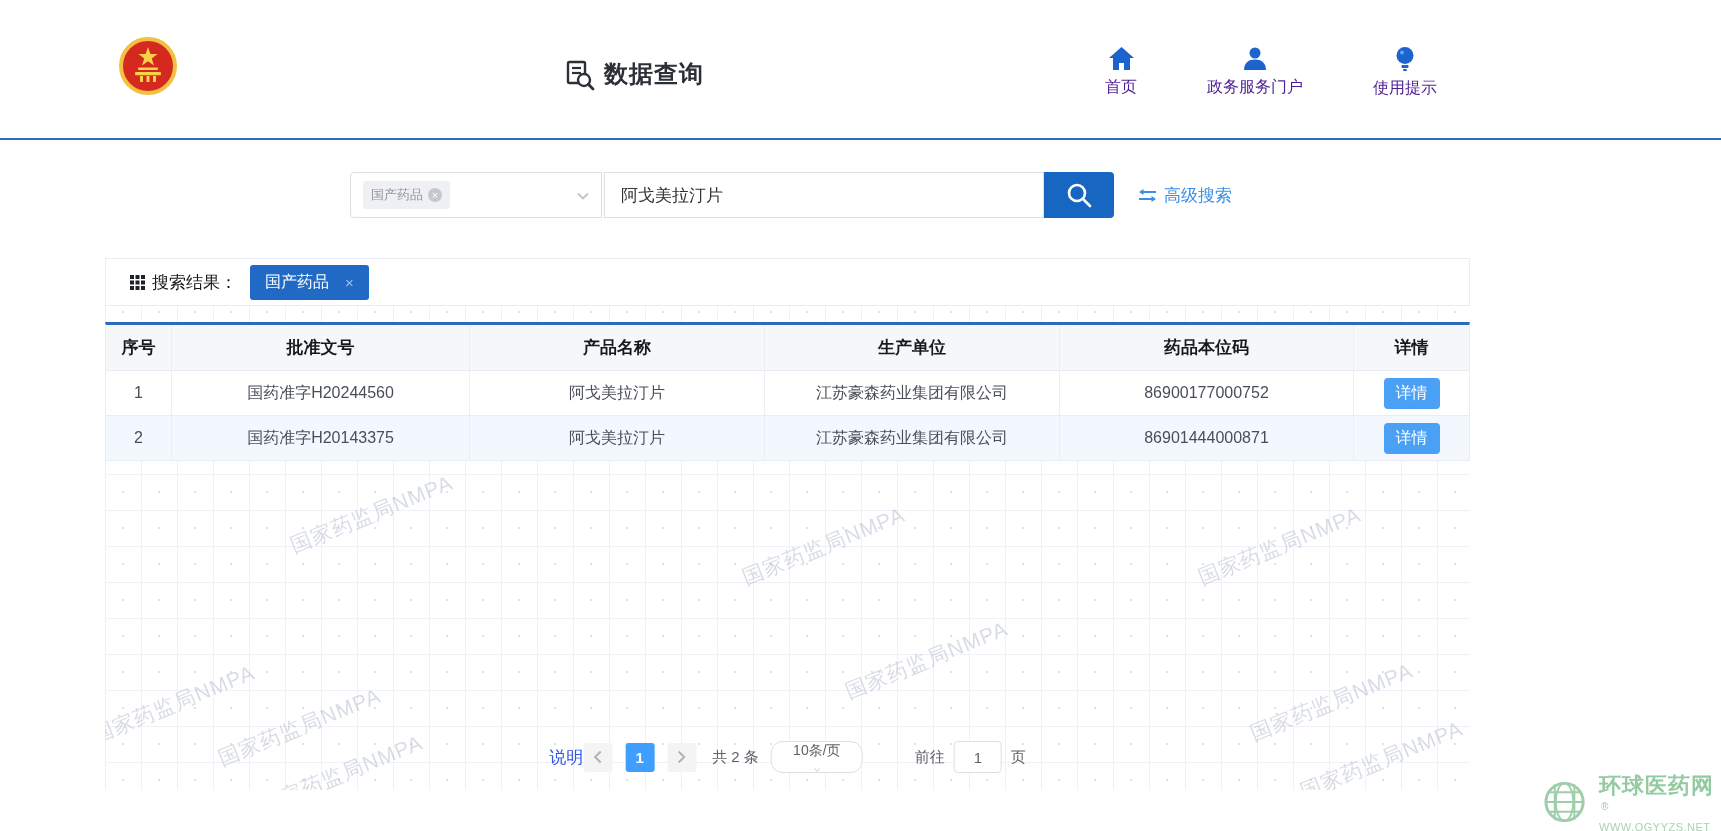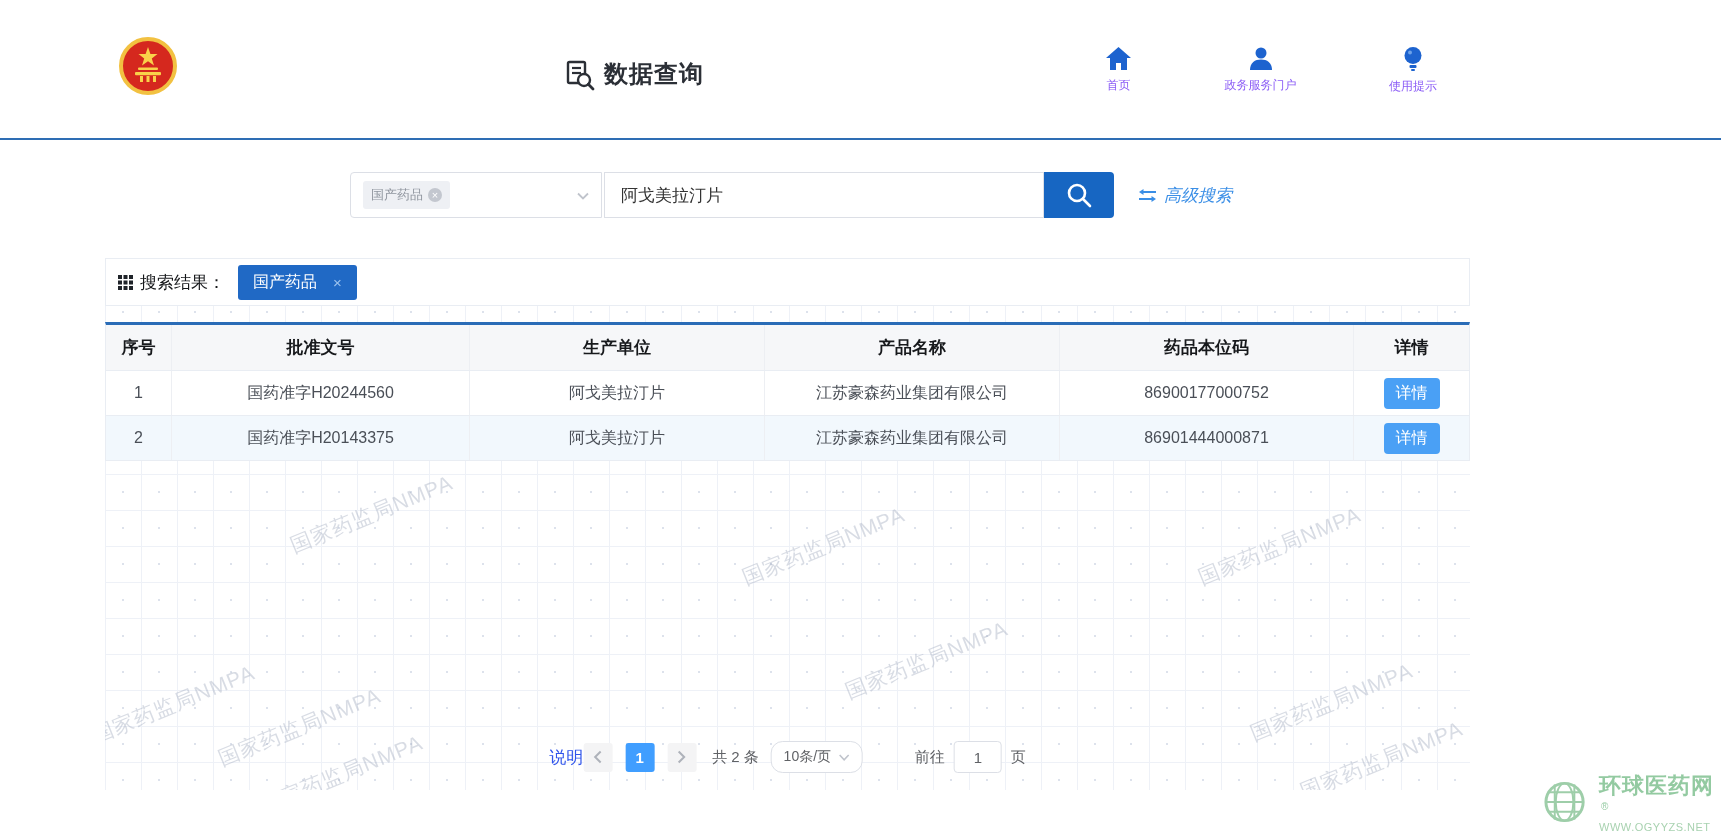--- a/index.html
+++ b/index.html
@@ -11,49 +11,49 @@
   .site-header { position:absolute; left:0; top:0; width:1721px; height:140px;
     background:#fff; border-bottom:2px solid #2e6db4; }
   .brand { position:absolute; left:118px; top:36px; display:flex; align-items:center; }
   .brand-text { margin-left:14px; }
   .brand-title { font-size:31px; font-weight:bold; color:#2a5fae; letter-spacing:2px; }
   .brand-sub { font-size:14.5px; color:#2a62b8; margin-top:4px; }
   .query-title { position:absolute; left:562px; top:58px; display:flex; gap:8px; }
   .query-title span { font-size:24px; font-weight:600; color:#2b2f36; letter-spacing:1px; }
   .top-nav { position:absolute; left:1105px; top:46px; width:332px; display:flex; justify-content:space-between; }
   .nav-item { display:flex; flex-direction:column; align-items:center; gap:6px; cursor:pointer; }
-  .nav-item .lbl { font-size:12px; color:#8b5cf6; }
+  .nav-item .lbl { font-size:16px; color:#4c1d95; }
 
   
   .search-bar { position:absolute; left:350px; top:172px; display:flex; align-items:stretch; height:46px; }
   .cat-select { width:252px; border:1px solid #dcdfe6; border-radius:4px 0 0 4px; background:#fff;
     display:flex; align-items:center; padding:0 12px; position:relative; cursor:pointer; }
   .cat-tag { background:#eef0f4; border-radius:3px; padding:5px 8px; font-size:13px; color:#8f959e;
     display:flex; align-items:center; gap:5px; }
   .cat-tag .tag-x { width:14px; height:14px; border-radius:50%; background:#c3c7cf; color:#fff;
     font-size:11px; line-height:14px; text-align:center; cursor:pointer; }
   .cat-chevron { position:absolute; right:12px; top:19px; }
   .search-input { width:440px; height:46px; border:1px solid #dcdfe6; border-left:1px solid #dcdfe6;
     margin-left:2px; padding:0 16px; font-size:17px; color:#333; outline:none;
     font-family:"Liberation Sans","DejaVu Sans",sans-serif; }
   .search-btn { width:70px; height:46px; background:#1766c2; border:none; border-radius:0 4px 4px 0;
     cursor:pointer; display:flex; align-items:center; justify-content:center; }
   .adv-link { display:flex; align-items:center; gap:7px; margin-left:24px; align-self:center;
-    color:#3a8ee6; font-size:17px; text-decoration:none; cursor:pointer;font-style:italic; }
+    color:#3a8ee6; font-size:17px; text-decoration:none; cursor:pointer; }
 
   
   .results { position:absolute; left:105px; top:258px; width:1365px; height:532px; overflow:hidden;
     background-color:#fff;
     background-image:
       radial-gradient(circle, #dde2ec 1.4px, transparent 1.5px),
       linear-gradient(#eef1f7 1px, transparent 1px),
       linear-gradient(90deg, #eef1f7 1px, transparent 1px);
     background-size:36px 36px, 36px 36px, 36px 36px; }
   .tagbar { height:48px; background:#fff; border:1px solid #e9edf3; display:flex; align-items:center;
-    padding:0 12px; position:relative; z-index:3; }
+    padding:0 24px; position:relative; z-index:3; }
   .tagbar-label { font-size:17px; color:#15171a; margin-left:7px; }
   .filter-tag { margin-left:13px; background:#2069c5; color:#fff; font-size:16px; border-radius:3px;
     padding:7px 15px; display:flex; align-items:center; gap:16px; cursor:pointer; }
   .filter-tag .x { color:#9cc3ef; font-size:15px; cursor:pointer; }
 
   .tbl { margin-top:16px; width:1365px; border-top:3px solid #2a6cb7;
     border-left:1px solid #e9edf3; border-right:1px solid #e9edf3; position:relative; z-index:3; }
   .tbl-row { display:grid; grid-template-columns:66px 298px 295px 295px 294px 115px;
     border-bottom:1px solid #e9edf3; }
   .tbl-cell { display:flex; align-items:center; justify-content:center; font-size:16px; color:#4a4f57; }
@@ -71,21 +71,21 @@
   
   .pager { position:absolute; left:50%; bottom:17px; transform:translateX(-50%);
     display:flex; align-items:center; z-index:4; }
   .note-link { color:#2f54eb; font-size:17px; text-decoration:none; cursor:pointer; }
   .pg-btn { width:29px; height:29px; background:#f4f4f5; border:none; border-radius:3px; cursor:pointer;
     display:flex; align-items:center; justify-content:center; }
   .pg-num { width:29px; height:29px; background:#409eff; border:none; border-radius:3px; color:#fff;
     font-size:15px; font-weight:bold; cursor:pointer; margin:0 13px; }
   .pg-total { font-size:15px; color:#606266; margin-left:16px; }
   .size-select { margin-left:12px; width:92px; height:32px; border:1px solid #dcdfe6; border-radius:12px;
-    background:#fff; display:flex; align-items:center; justify-content:center; gap:8px; cursor:pointer; }
+    background:#fff; display:flex; align-items:center; justify-content:center; gap:8px; cursor:pointer;flex-direction:column; }
   .size-select span { font-size:14px; color:#606266; }
   .goto-label { font-size:15px; color:#606266; margin-left:52px; }
   .goto-label.pg { margin-left:9px; }
   .goto-input { width:48px; height:32px; border:1px solid #dcdfe6; border-radius:4px; margin-left:9px;
     text-align:center; font-size:15px; color:#606266; outline:none;
     font-family:"Liberation Sans","DejaVu Sans",sans-serif; }
 
   
   .site-logo { position:absolute; left:1542px; top:771px; display:flex; align-items:center; gap:12px;
     opacity:0.8; }
@@ -193,22 +193,22 @@
     <span class="filter-tag">
       <span>国产药品</span>
       <span class="x">×</span>
     </span>
   </div>
 
   <div class="tbl">
     <div class="tbl-row tbl-head">
       <div class="tbl-cell">序号</div>
       <div class="tbl-cell">批准文号</div>
+      <div class="tbl-cell">产品名称</div>
       <div class="tbl-cell">生产单位</div>
-      <div class="tbl-cell">产品名称</div>
       <div class="tbl-cell">药品本位码</div>
       <div class="tbl-cell">详情</div>
     </div>
 
     <div class="tbl-row tbl-data">
       <div class="tbl-cell">1</div>
       <div class="tbl-cell">国药准字H20244560</div>
       <div class="tbl-cell">阿戈美拉汀片</div>
       <div class="tbl-cell">江苏豪森药业集团有限公司</div>
       <div class="tbl-cell">86900177000752</div>

